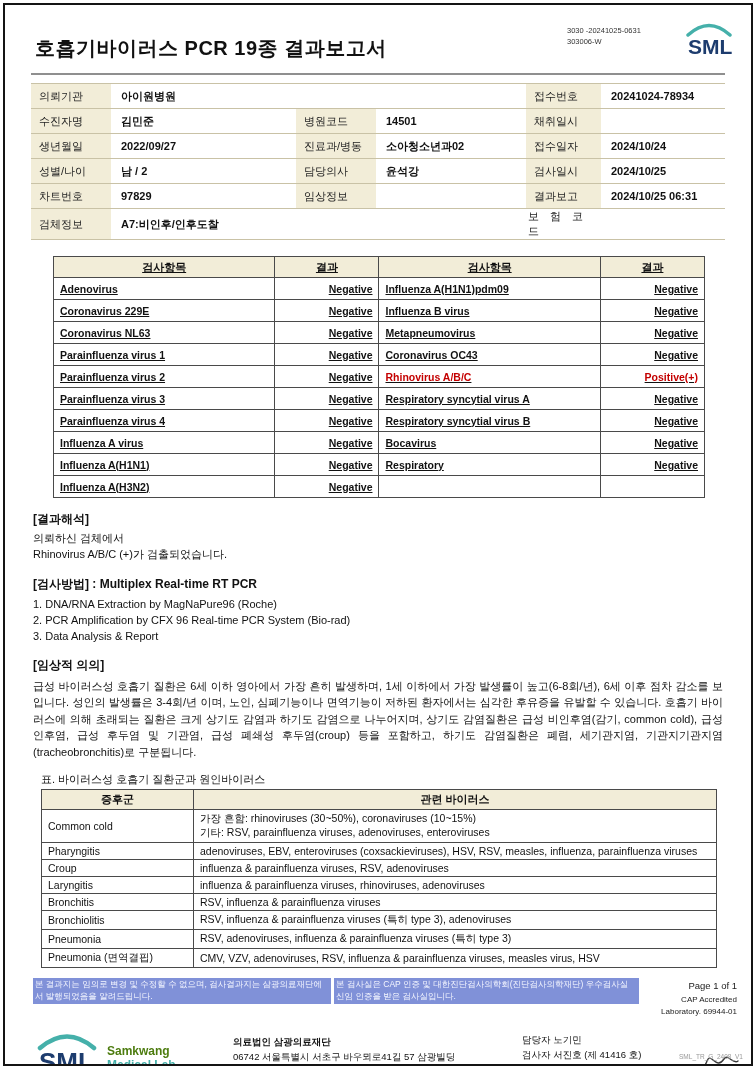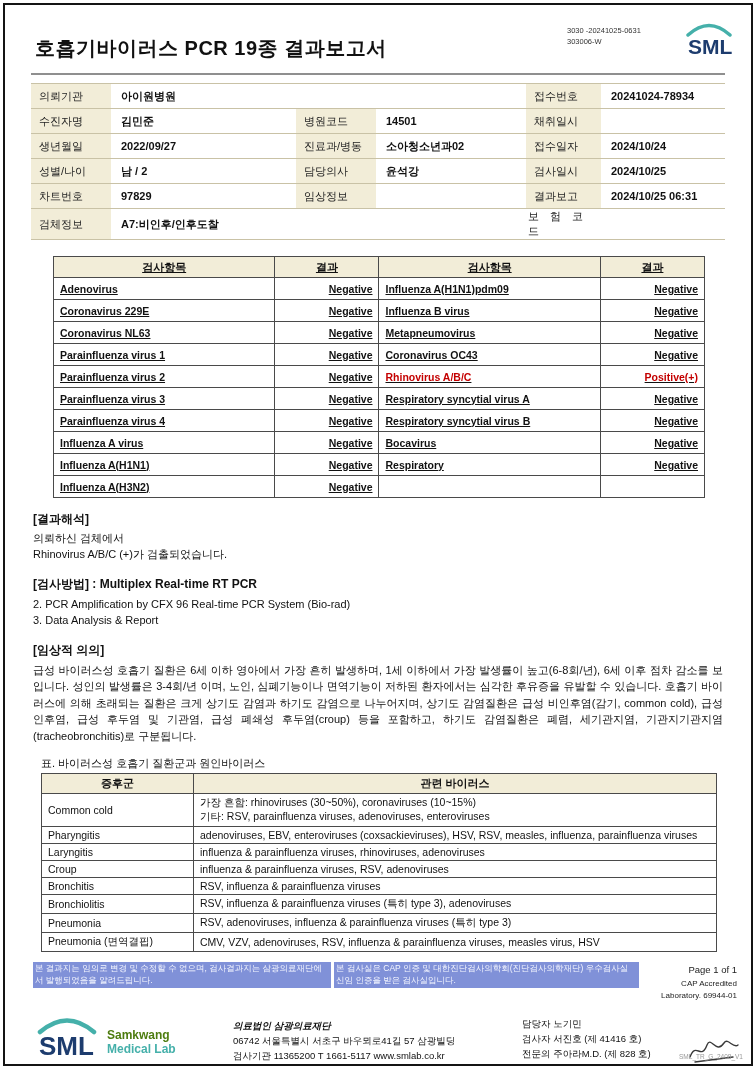--- a/index.html
+++ b/index.html
@@ -50,21 +50,21 @@
   .pageinfo { text-align:right; font-size:9.5px; line-height:1.6; color:#222; }
   .pageinfo .cap { font-size:8px; }
 
   
   .bottom { display:flex; align-items:flex-start; margin:12px 14px 0 26px; gap:12px; }
   .logo-bottom { display:flex; align-items:center; gap:4px; width:190px; }
   .logo-sub { font-size:12px; line-height:1.15; padding-top:10px; }
   .logo-sub .l1 { color:#4d7c0f; font-weight:bold; }
   .logo-sub .l2 { color:#45b0aa; font-weight:bold; }
   .org-block { font-size:9.5px; line-height:1.55; padding-top:4px; flex:1; }
-  .org-block .org-name { font-weight:bold;font-style:italic; }
+  .org-block .org-name { font-weight:bold; }
   .staff-block { font-size:9.5px; line-height:1.55; padding-top:2px; width:215px; position:relative; }
   .staff-indent { padding-left:34px;text-align:center; }
   .signature { position:absolute; right:-4px; top:22px; }
   .form-code { position:absolute; right:8px; bottom:4px; font-size:6.5px; color:#999; }
 </style>
 </head>
 <body>
 
 <div class="page">
 
@@ -215,20 +215,21 @@
   <div class="section">
     <div class="sec-head">[결과해석]</div>
     <div>의뢰하신 검체에서</div>
     <div>Rhinovirus A/B/C (+)가 검출되었습니다.</div>
   </div>
 
   <div class="section">
     <div class="sec-head">[검사방법] : Multiplex Real-time RT PCR</div>
     <div>
 
+        <div>1. DNA/RNA Extraction by MagNaPure96 (Roche)</div>
 
         <div>2. PCR Amplification by CFX 96 Real-time PCR System (Bio-rad)</div>
 
         <div>3. Data Analysis &amp; Report</div>
       </div>
   </div>
 
   <div class="section">
     <div class="sec-head">[임상적 의의]</div>
     <div class="clinical-body">급성 바이러스성 호흡기 질환은 6세 이하 영아에서 가장 흔히 발생하며, 1세 이하에서 가장 발생률이 높고(6-8회/년), 6세 이후 점차 감소를 보입니다. 성인의 발생률은 3-4회/년 이며, 노인, 심폐기능이나 면역기능이 저하된 환자에서는 심각한 후유증을 유발할 수 있습니다. 호흡기 바이러스에 의해 초래되는 질환은 크게 상기도 감염과 하기도 감염으로 나누어지며, 상기도 감염질환은 급성 비인후염(감기, common cold), 급성 인후염, 급성 후두염 및 기관염, 급성 폐쇄성 후두염(croup) 등을 포함하고, 하기도 감염질환은 폐렴, 세기관지염, 기관지기관지염(tracheobronchitis)로 구분됩니다.</div>
@@ -249,27 +250,27 @@
           <td class="viruses">가장 흔함: rhinoviruses (30~50%), coronaviruses (10~15%)
 기타: RSV, parainfluenza viruses, adenoviruses, enteroviruses</td>
         </tr>
 
         <tr>
           <td class="syn-name">Pharyngitis</td>
           <td class="viruses">adenoviruses, EBV, enteroviruses (coxsackieviruses), HSV, RSV, measles, influenza, parainfluenza viruses</td>
         </tr>
 
         <tr>
+          <td class="syn-name">Croup</td>
+          <td class="viruses">influenza &amp; parainfluenza viruses, RSV, adenoviruses</td>
+        </tr>
+
+        <tr>
           <td class="syn-name">Laryngitis</td>
           <td class="viruses">influenza &amp; parainfluenza viruses, rhinoviruses, adenoviruses</td>
-        </tr>
-
-        <tr>
-          <td class="syn-name">Croup</td>
-          <td class="viruses">influenza &amp; parainfluenza viruses, RSV, adenoviruses</td>
         </tr>
 
         <tr>
           <td class="syn-name">Bronchitis</td>
           <td class="viruses">RSV, influenza &amp; parainfluenza viruses</td>
         </tr>
 
         <tr>
           <td class="syn-name">Bronchiolitis</td>
           <td class="viruses">RSV, influenza &amp; parainfluenza viruses (특히 type 3), adenoviruses</td>

